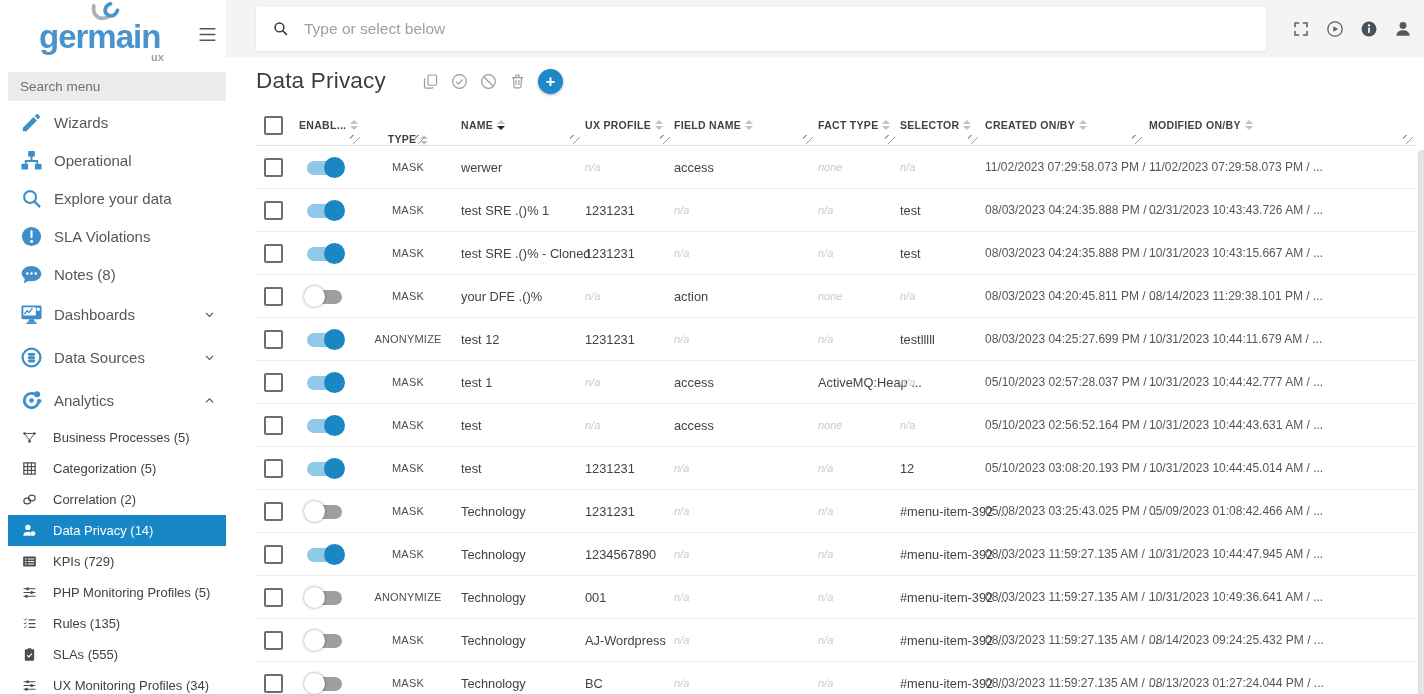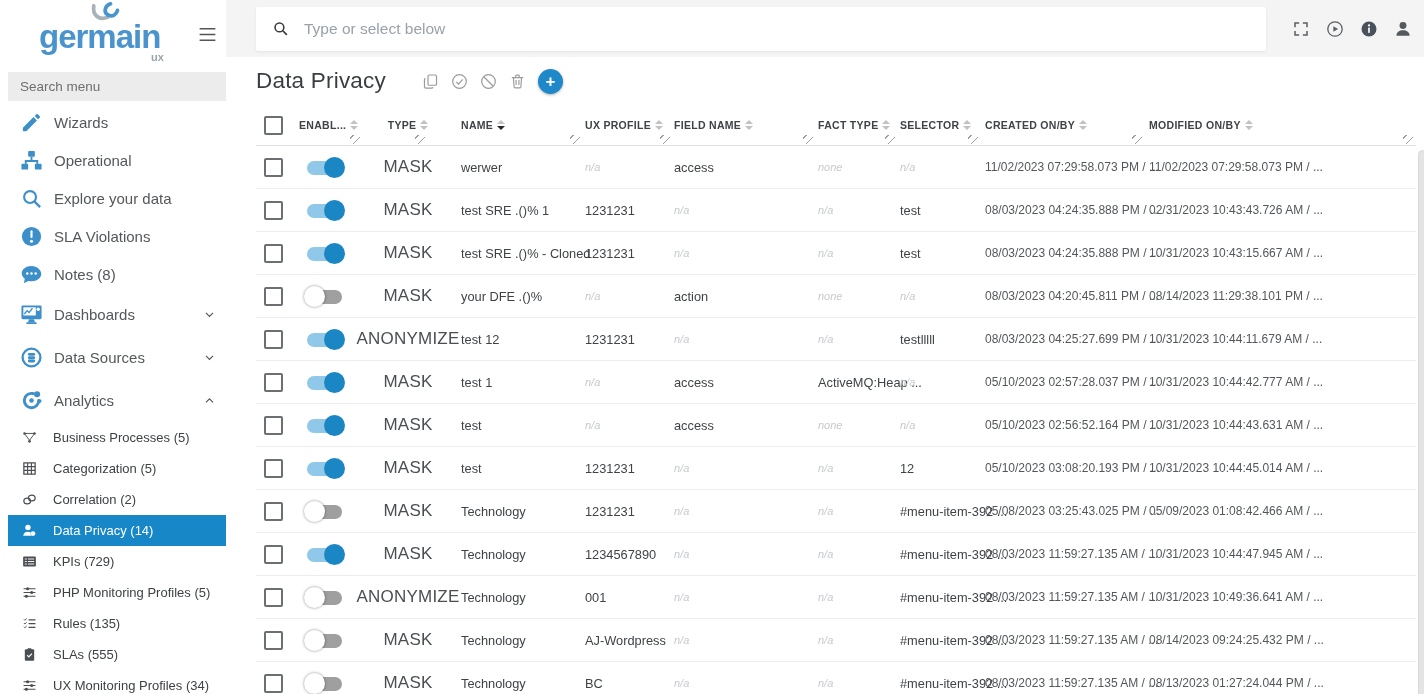--- a/index.html
+++ b/index.html
@@ -56,30 +56,30 @@
   .carets i{display:block;width:0;height:0;border-left:4px solid transparent;border-right:4px solid transparent;}
   .carets .up{border-bottom:4px solid #c2c2c2;}
   .carets .dn{border-top:4px solid #c2c2c2;}
   .carets .dn.active{border-top-color:#24282c;}
   .rz{position:absolute;right:3px;bottom:1px;width:10px;height:9px;background:repeating-linear-gradient(135deg,transparent 0 2px,#9e9e9e 2px 3px,transparent 3px 6px);cursor:col-resize;}
   .trow{height:42px;border-bottom:1px solid #ededed;background:#fff;}
   .cell{white-space:nowrap;overflow:visible;font-size:12.8px;color:#3f4348;}
   .c-check{display:flex;}
   .cb{width:15px;height:15px;border:2px solid #6b6f73;border-radius:2px;background:#fff;margin-left:8px;cursor:pointer;flex:none;}
   .c-enabled{padding-left:6px;}
-  .c-type{justify-self:center;text-align:left;font-size:17px;letter-spacing:.2px;color:#4b4f54;}
+  .c-type{justify-self:center;text-align:left;font-size:11px;letter-spacing:.2px;color:#4b4f54;}
   .c-name{padding-left:8px;}
   .c-ux{padding-left:2px;}
   .c-field{padding-left:1px;}
   .c-fact{padding-left:2px;}
   .c-selector{padding-left:2px;}
   .c-created,.c-modified{padding-left:4px;}
   .date{font-size:12px;color:#53575b;}
   .muted{font-style:italic;color:#c6cacd;font-size:11px;}
-  .hd-type{justify-self:center;}
+  .hd-type{justify-self:center;align-items:flex-end;}
 
   
   .toggle{position:relative;display:inline-block;width:35px;height:14px;border-radius:7px;margin-left:8px;cursor:pointer;vertical-align:middle;}
   .toggle .knob{position:absolute;top:-3.5px;width:21px;height:21px;border-radius:50%;}
   .toggle.on{background:#8fc8e8;}
   .toggle.on .knob{right:-3px;background:#1b86c4;}
   .toggle.off{background:#9f9f9f;}
   .toggle.off .knob{left:-3px;background:#fff;box-shadow:0 0 3px rgba(0,0,0,.45);}
 
   

